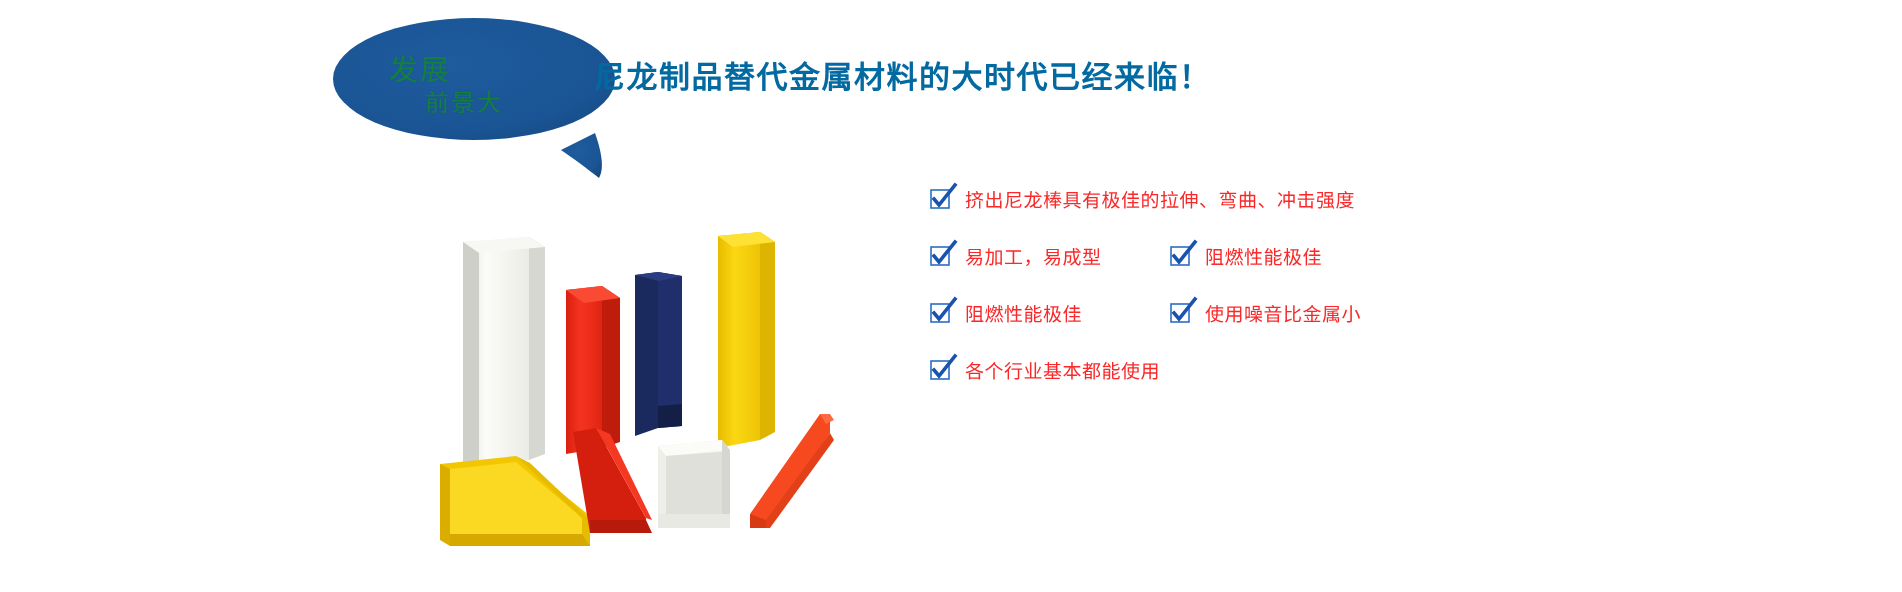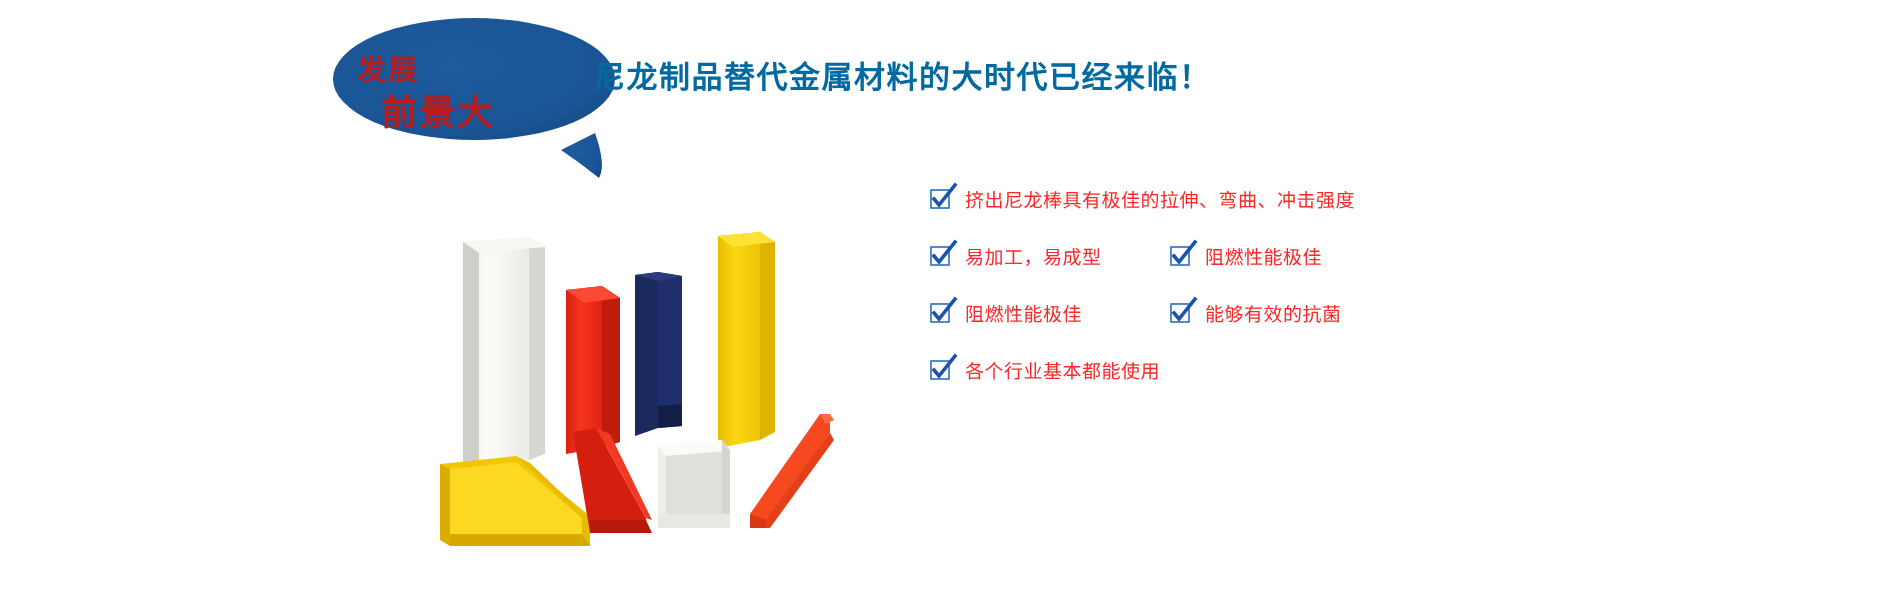--- a/index.html
+++ b/index.html
@@ -39,30 +39,31 @@
   .bubble-text {
     position: absolute;
     left: 0;
     top: 0;
     width: 300px;
     height: 140px;
     pointer-events: none;
   }
   .bubble-line {
     position: absolute;
-    color: #b91c1c;
+    color: #15803d;
     font-size: 29px;
-    font-weight: 700;
+    font-weight: 400;
     letter-spacing: 2px;
     white-space: nowrap;
     font-family: "DejaVu Sans", "Liberation Sans", sans-serif;
     text-shadow: 0 0 1px rgba(0,70,140,0.35);
+    margin-left: 32px;
   }
   .bubble-line-1 { left: 24px;  top: 28px; }
-  .bubble-line-2 { left: 48px;  top: 65px; font-size: 36px; }
+  .bubble-line-2 { left: 60px;  top: 65px; font-size: 24px; }
 
   
   .headline {
     position: absolute;
     left: 594px;
     top: 52px;
     font-size: 31px;
     font-weight: 700;
     color: #0369a1;
     letter-spacing: 1.5px;
@@ -274,21 +275,21 @@
         </span>
         <span class="check-label">阻燃性能极佳</span>
       </div>
       <div class="check-item col2">
         <span class="checkbox">
           <svg width="30" height="28" viewBox="0 0 30 28">
             <rect x="3" y="7" width="18" height="18" fill="none" stroke="#2a6fc4" stroke-width="1.6"></rect>
             <path d="M6 16 L11 22 L27 2" fill="none" stroke="#1a53ad" stroke-width="3.6" stroke-linecap="square"></path>
           </svg>
         </span>
-        <span class="check-label">能够有效的抗菌</span>
+        <span class="check-label">使用噪音比金属小</span>
       </div>
     </div>
 
 
     <div class="check-row">
       <div class="check-item col1">
         <span class="checkbox">
           <svg width="30" height="28" viewBox="0 0 30 28">
             <rect x="3" y="7" width="18" height="18" fill="none" stroke="#2a6fc4" stroke-width="1.6"></rect>
             <path d="M6 16 L11 22 L27 2" fill="none" stroke="#1a53ad" stroke-width="3.6" stroke-linecap="square"></path>

